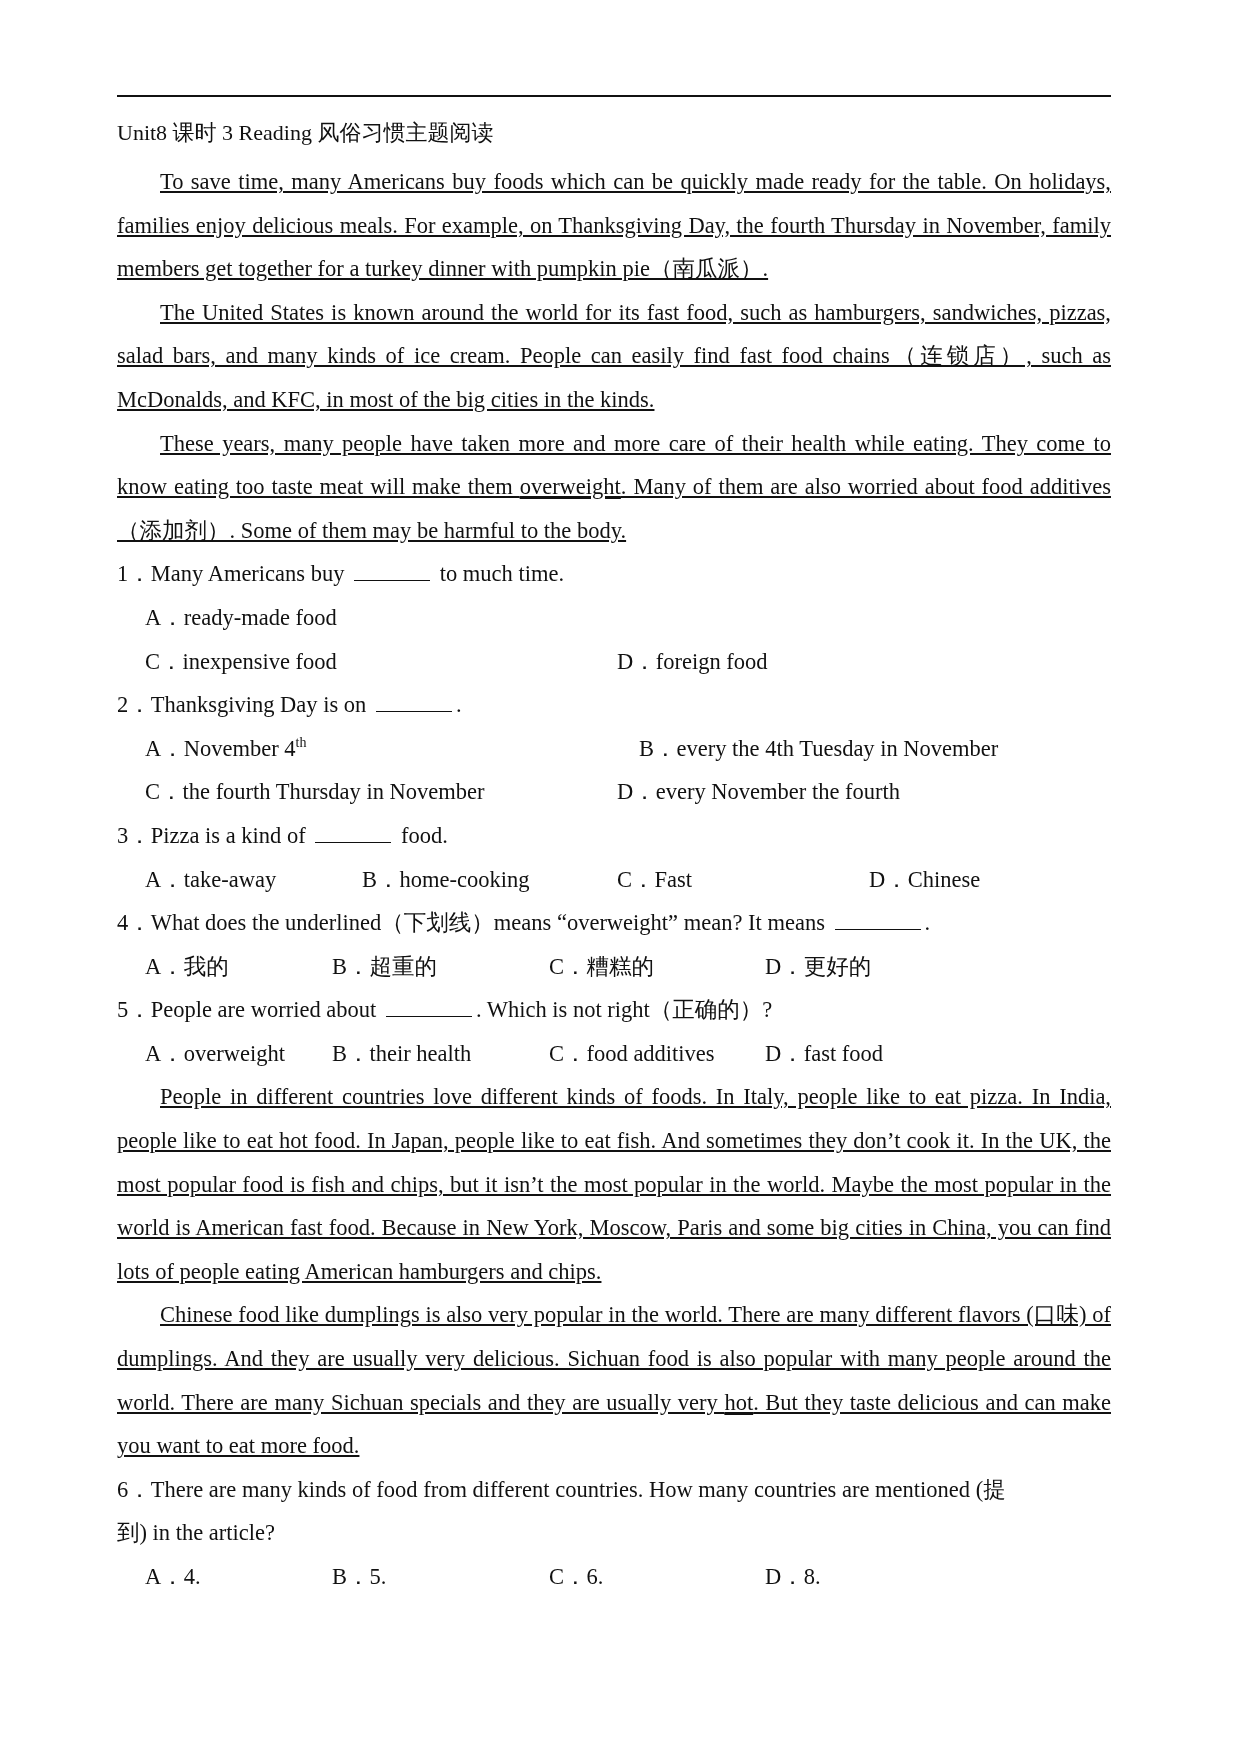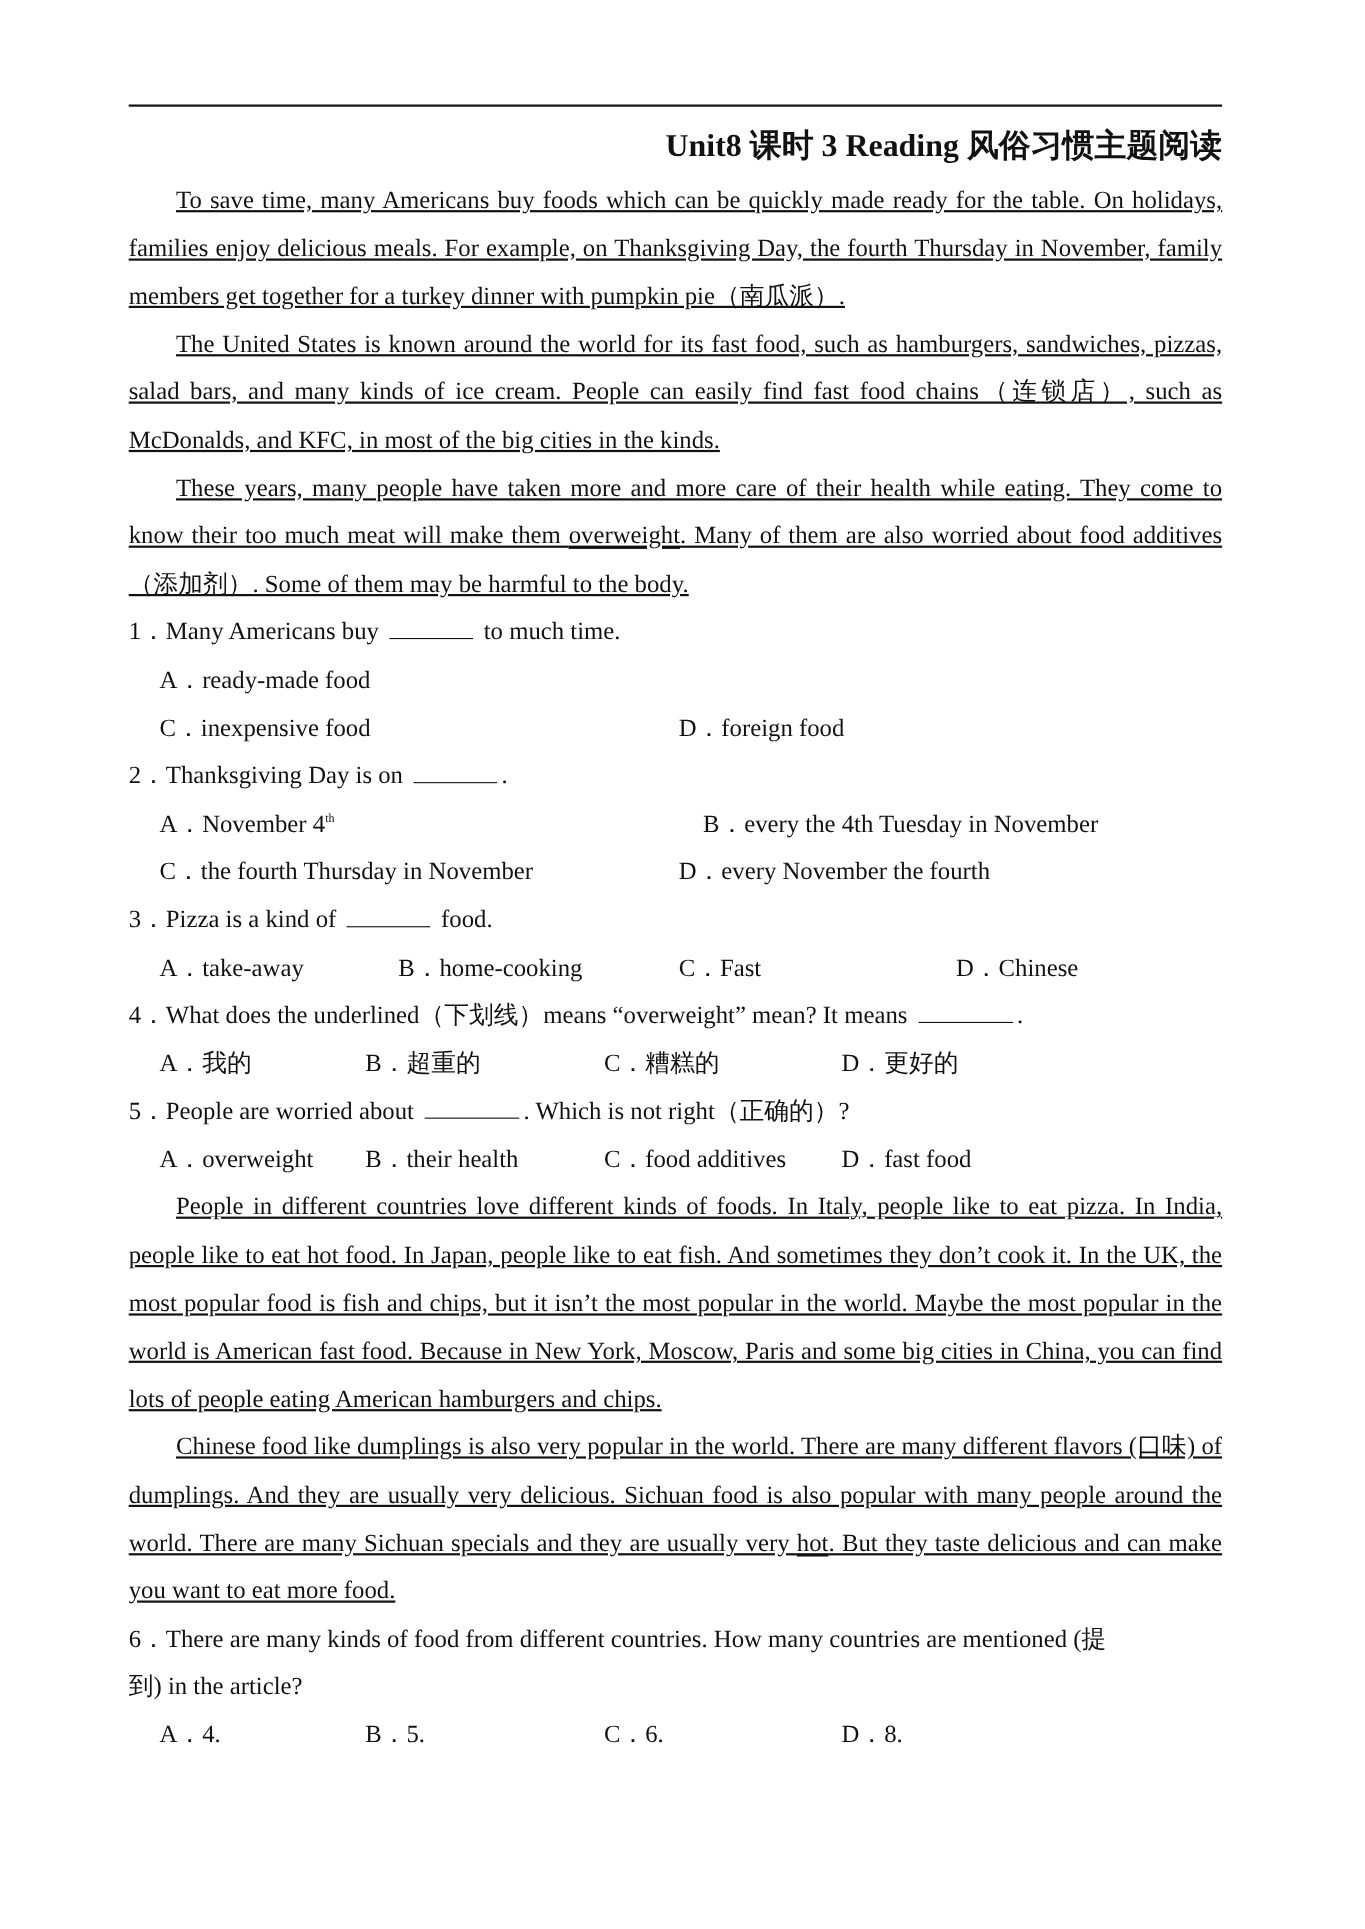--- a/index.html
+++ b/index.html
@@ -6,46 +6,46 @@
   body {
     width: 1241px; height: 1754px; position: relative; overflow: hidden;
     font-family: "Liberation Serif", "DejaVu Serif", serif;
     color: #111111;
   }
   .rule {
     position: absolute; left: 117px; top: 95px; width: 994px; height: 2px;
     background: #111111;
   }
   .title {
-    position: absolute; left: 117px; top: 118px; width: 994px; text-align: right;
-    font-size: 29px; font-weight: bold; line-height: 30px;
+    position: absolute; left: 117px; top: 118px; width: 994px; text-align: left;
+    font-size: 22px; font-weight: normal; line-height: 30px;
   }
   .content {
     position: absolute; left: 117px; top: 160px; width: 994px;
     font-size: 22.5px; line-height: 43.6px;
   }
   .para { text-align: justify; text-indent: 43px; margin: 0; text-decoration: underline; }
   .q { margin: 0; white-space: nowrap; }
   .opts { position: relative; height: 43.6px; margin: 0; }
   .opt { position: absolute; top: 0; white-space: nowrap; text-align: right; }
   .u { text-decoration: underline; text-underline-offset: 3px; }
   .blank { display: inline-block; border-bottom: 1.5px solid #111; height: 20px; vertical-align: baseline; margin: 0 4px; }
-  sup { font-size: 11px; vertical-align: 9px; line-height: 0; }
+  sup { font-size: 14px; vertical-align: 9px; line-height: 0; }
 </style>
 </head>
 <body>
 
 <div class="rule"></div>
 <div class="title">Unit8 课时 3 Reading 风俗习惯主题阅读</div>
 
 <div class="content">
 
   <p class="para">To save time, many Americans buy foods which can be quickly made ready for the table. On holidays, families enjoy delicious meals. For example, on Thanksgiving Day, the fourth Thursday in November, family members get together for a turkey dinner with pumpkin pie（南瓜派）.</p>
   <p class="para">The United States is known around the world for its fast food, such as hamburgers, sandwiches, pizzas, salad bars, and many kinds of ice cream. People can easily find fast food chains（连锁店）, such as McDonalds, and KFC, in most of the big cities in the kinds.</p>
-  <p class="para"><span>These years, many people have taken more and more care of their health while eating. They come to know their too much meat will make them </span><span class="u">overweight</span><span>. Many of them are also worried about food additives（添加剂）. Some of them may be harmful to the body.</span></p>
+  <p class="para"><span>These years, many people have taken more and more care of their health while eating. They come to know eating too taste meat will make them </span><span class="u">overweight</span><span>. Many of them are also worried about food additives（添加剂）. Some of them may be harmful to the body.</span></p>
 
   <p class="q"><span>1．</span><span>Many Americans buy </span><span class="blank" style="width:76px"></span><span> to much time.</span></p>
   <div class="opts">
     <span class="opt" style="left:28px"><span>A．</span><span>ready-made food</span></span>
   </div>
   <div class="opts">
     <span class="opt" style="left:28px"><span>C．</span><span>inexpensive food</span></span>
     <span class="opt" style="left:500px"><span>D．</span><span>foreign food</span></span>
   </div>
 

